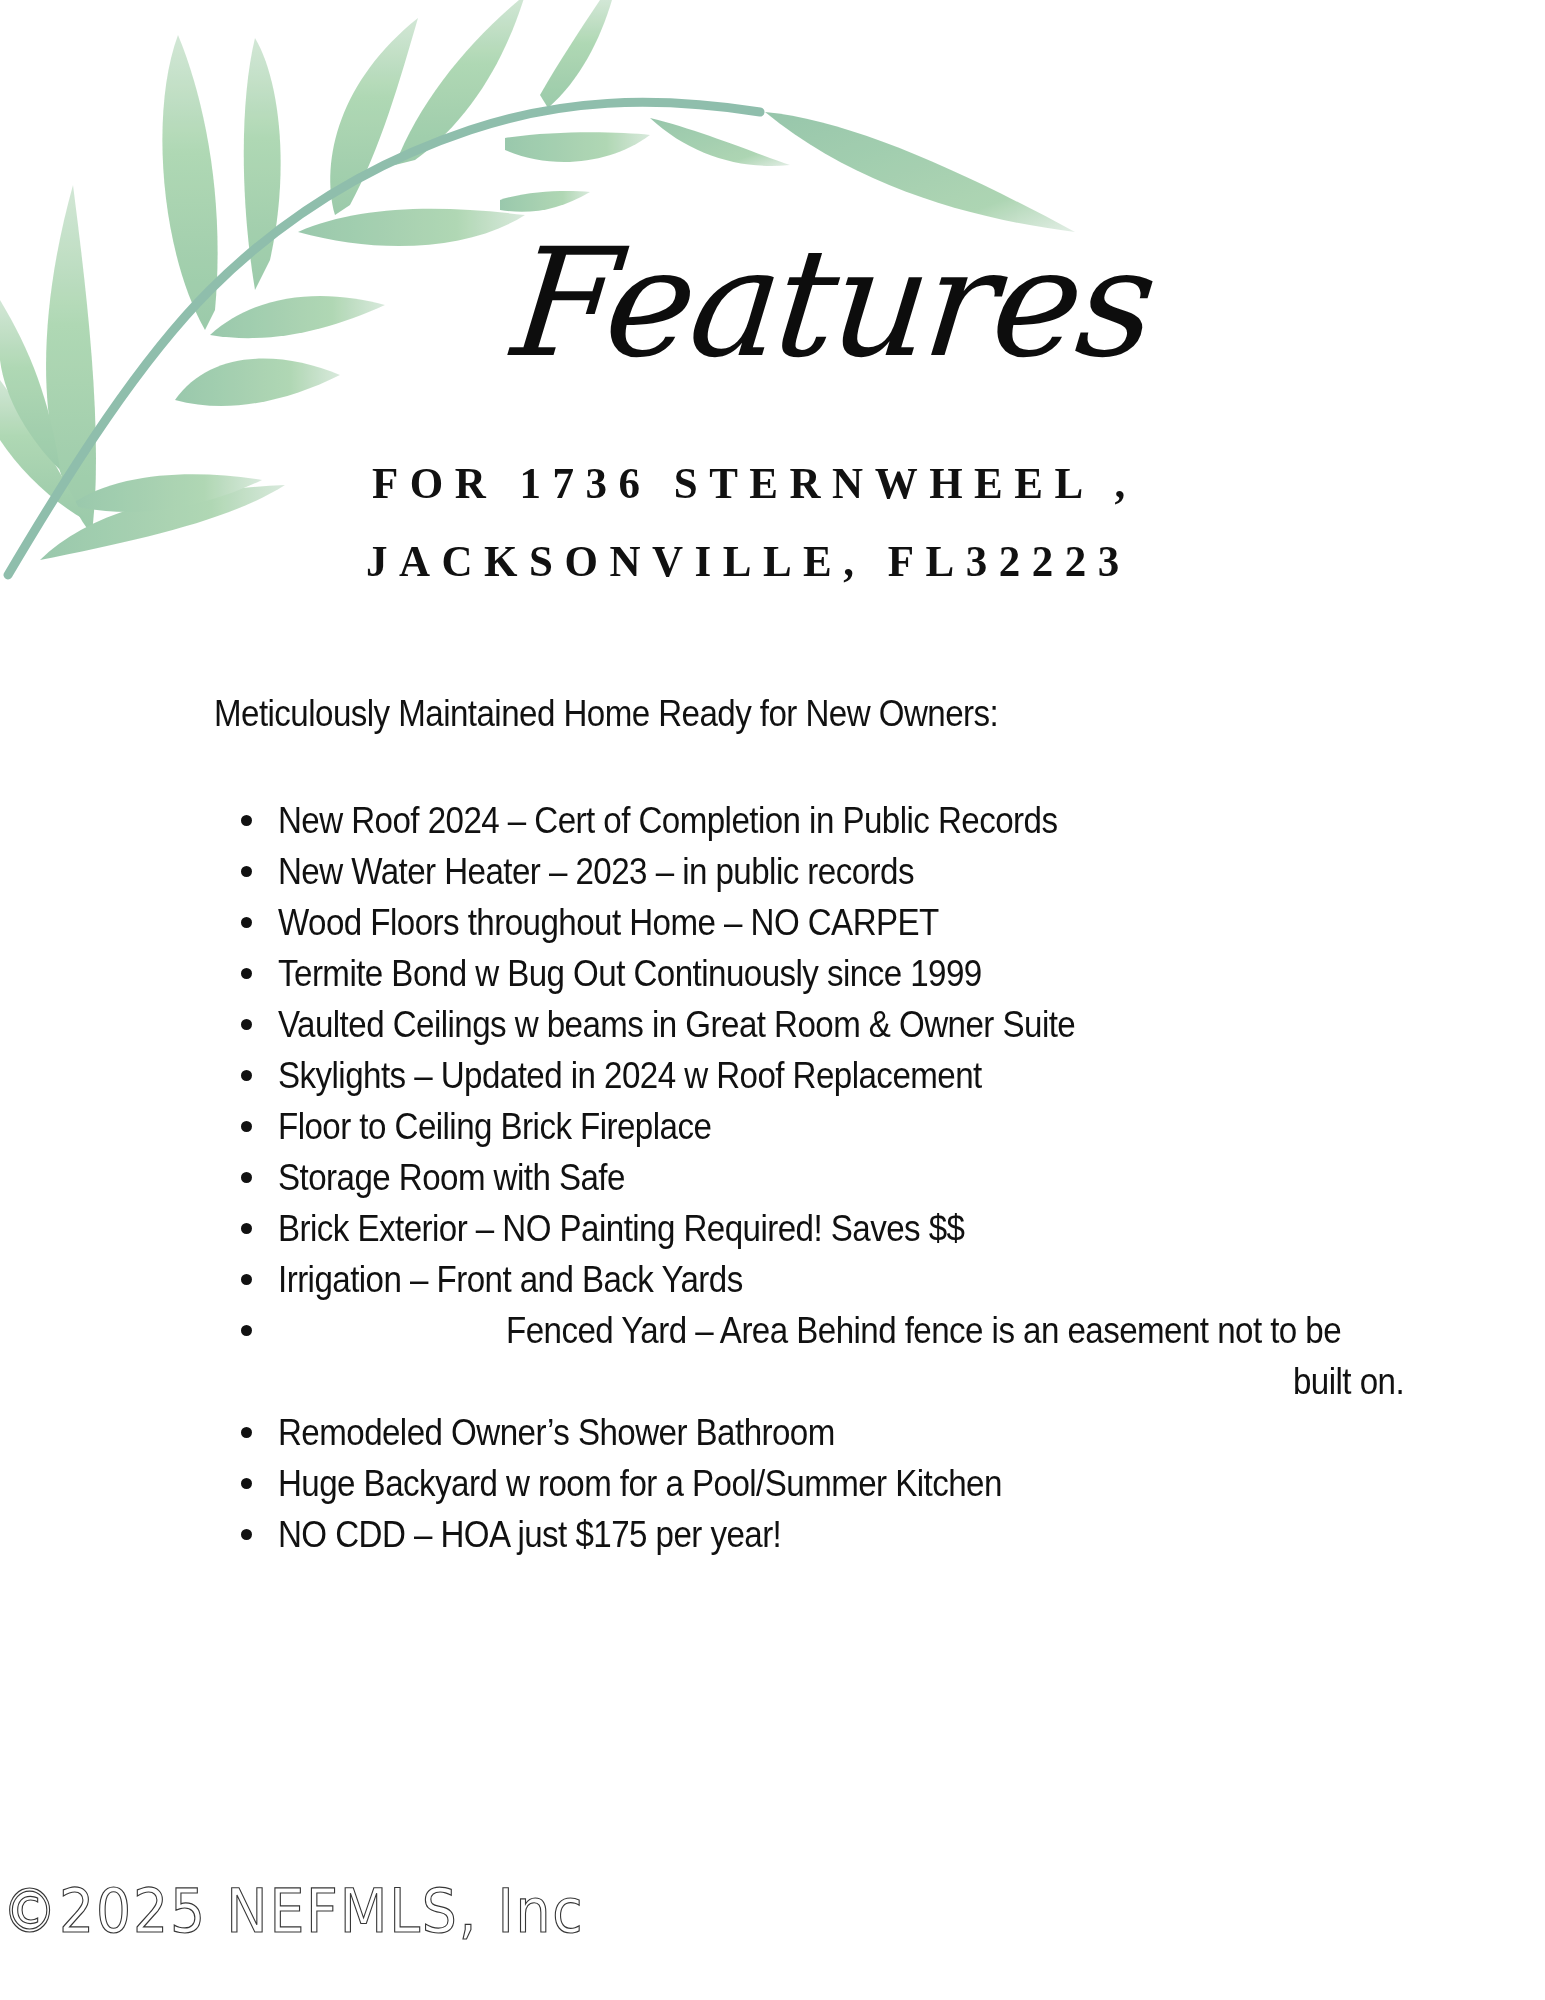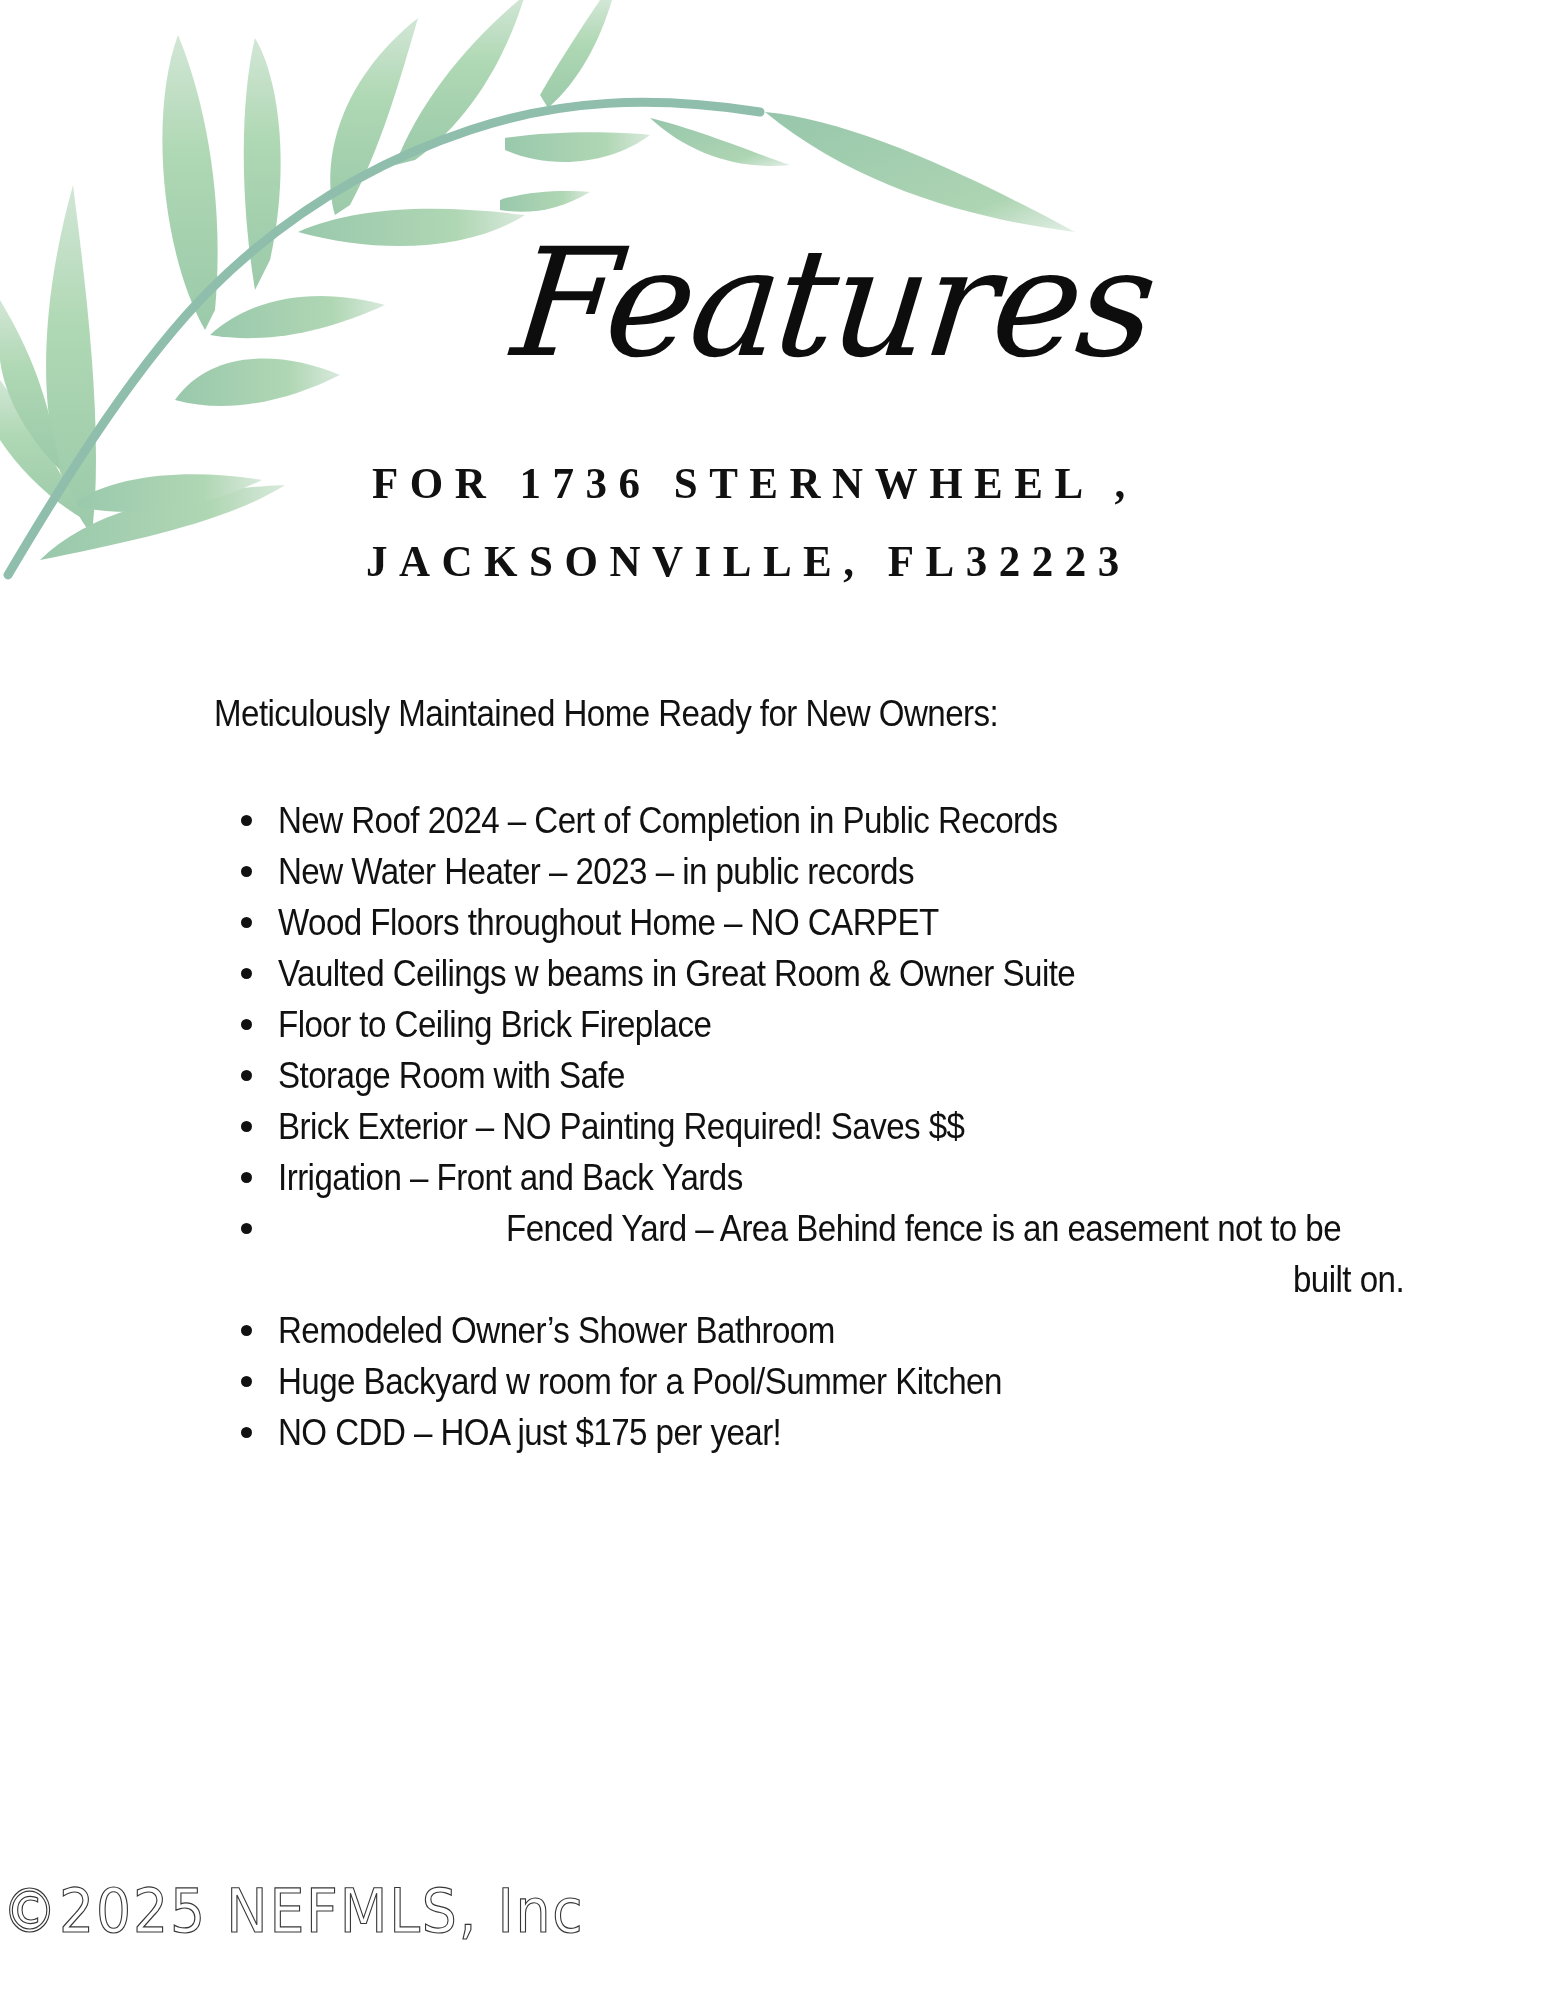--- a/index.html
+++ b/index.html
@@ -172,21 +172,23 @@
 
 <div class="address line1">FOR 1736 STERNWHEEL ,</div>
 <div class="address line2">JACKSONVILLE, FL32223</div>
 
 <div class="intro">Meticulously Maintained Home Ready for New Owners:</div>
 
 <ul class="features-list">
   <li><span class="bullet"></span><span class="txt">New Roof 2024 – Cert of Completion in Public Records</span></li>
   <li><span class="bullet"></span><span class="txt">New Water Heater – 2023 – in public records</span></li>
   <li><span class="bullet"></span><span class="txt">Wood Floors throughout Home – NO CARPET</span></li>
+  <li><span class="bullet"></span><span class="txt">Termite Bond w Bug Out Continuously since 1999</span></li>
   <li><span class="bullet"></span><span class="txt">Vaulted Ceilings w beams in Great Room &amp; Owner Suite</span></li>
+  <li><span class="bullet"></span><span class="txt">Skylights – Updated in 2024 w Roof Replacement</span></li>
   <li><span class="bullet"></span><span class="txt">Floor to Ceiling Brick Fireplace</span></li>
   <li><span class="bullet"></span><span class="txt">Storage Room with Safe</span></li>
   <li><span class="bullet"></span><span class="txt">Brick Exterior – NO Painting Required! Saves $$</span></li>
   <li><span class="bullet"></span><span class="txt">Irrigation – Front and Back Yards</span></li>
   <li class="two-line"><span class="bullet"></span><span class="txt">Fenced Yard – Area Behind fence is an easement not to be</span><br><span class="txt">built on.</span></li>
   <li><span class="bullet"></span><span class="txt">Remodeled Owner’s Shower Bathroom</span></li>
   <li><span class="bullet"></span><span class="txt">Huge Backyard w room for a Pool/Summer Kitchen</span></li>
   <li><span class="bullet"></span><span class="txt">NO CDD – HOA just $175 per year!</span></li>
 </ul>
 

